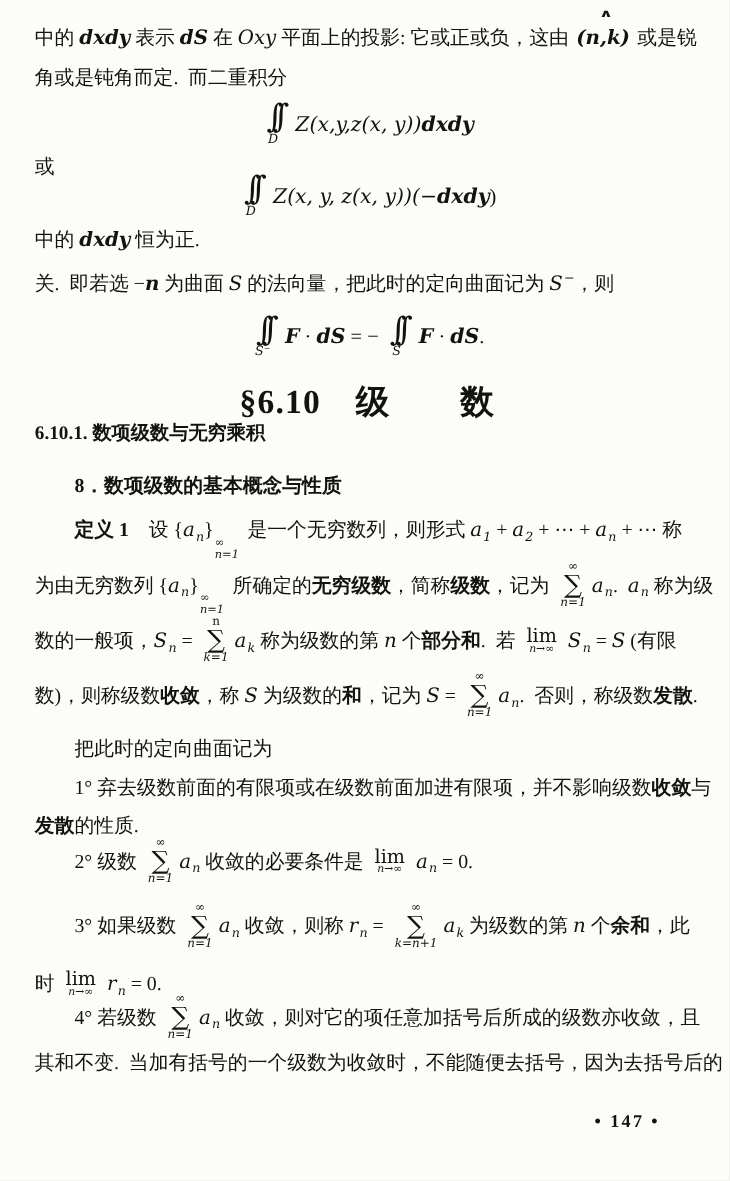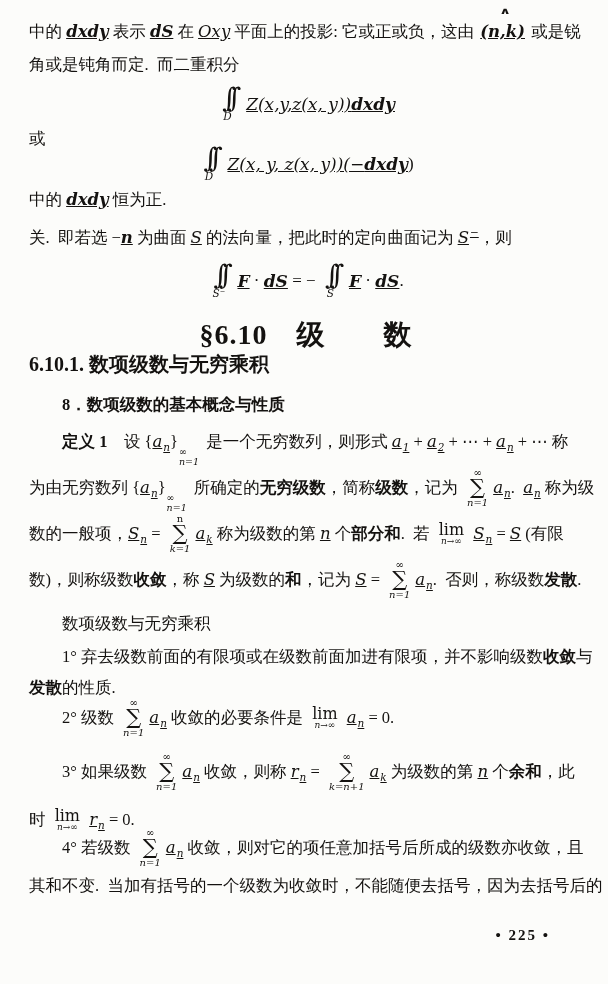--- a/index.html
+++ b/index.html
@@ -2,21 +2,21 @@
 <html><head>
 <meta charset="utf-8">
 <style>
   html,body{margin:0;padding:0;background:#e8e8e6;}
   #page{position:relative;width:608px;height:984px;background:#fcfcfa;color:#141210;
         font-family:"Liberation Serif","DejaVu Serif",serif;font-size:16.5px;overflow:hidden;}
   .blk{position:absolute;left:29px;width:554px;}
   .line{white-space:pre;}
   .sg{white-space:pre;}
   .bo{font-weight:bold;}
-  .mt{font-family:"DejaVu Serif","Liberation Serif",serif;font-style:italic;text-decoration:underline;}
+  .mt{font-family:"DejaVu Serif","Liberation Serif",serif;font-style:italic;}
   .sb{font-size:10.5px;vertical-align:-4px;margin-left:1px;}
   .sp{font-size:10.5px;vertical-align:7px;margin-left:1px;}
   
   .ssk{display:inline-flex;flex-direction:column;align-items:flex-start;line-height:1.1;
        vertical-align:-8px;margin:0 3px 0 1px;font-family:"DejaVu Serif",serif;}
   .sso{font-size:9.5px;}
   .ssu{font-size:9.5px;font-style:italic;}
   
   .stk{display:inline-flex;flex-direction:column;align-items:center;line-height:1;
        vertical-align:middle;margin:0 5px;position:relative;top:-1px;}
@@ -35,21 +35,21 @@
   
   .lh22 .line{height:24px;line-height:24px;}
   .lh31 .line{height:31px;line-height:31px;}
   .lh33 .line{height:33px;line-height:33px;}
   .lh46 .line{height:46px;line-height:46px;}
   .lh48 .line{height:48px;line-height:48px;}
   
   .t-formula{display:flex;align-items:center;justify-content:center;font-size:17px;}
   .t-formula .line{display:flex;align-items:center;justify-content:center;width:100%;height:100%;}
   .t-h1 .line{text-align:center;font-weight:bold;font-size:28px;letter-spacing:1px;}
-  .t-h2 .line{font-weight:bold;font-size:20px;}
+  .t-h2 .line{font-weight:bold;font-size:16px;}
   .t-item .line{font-weight:bold;}
   
   #b0{top:15px;}  #b1{top:79px;height:50px;}  #b2{top:127px;}  #b3{top:139px;height:50px;}
   #b4{top:188px;} #b5{top:217px;} #b6{top:253px;height:56px;} #b7{top:316px;}
   #b8{top:351px;} #b9{top:394px;} #b10{top:419px;} #b11{top:612px;}
   #b12{top:641px;} #b13{top:694px;} #b14{top:748px;} #b15{top:824px;} #b16{top:870px;}
   #pagenum{position:absolute;top:927px;right:58px;font-weight:bold;font-size:15px;letter-spacing:2px;}
 </style>
 </head>
 <body>
@@ -87,34 +87,34 @@
       <div class="blk t-item" id="b9">
         <div class="line"><span class="sg">　　8．数项级数的基本概念与性质</span></div>
       </div>
       <div class="blk t-p lh46" id="b10">
         <div class="line"><span class="sg bo">　　定义 1</span><span class="sg">　设 {</span><span class="sg mt">a</span><span class="sg mt sb">n</span><span class="sg">}</span><span class="ssk"><span class="sso">∞</span><span class="ssu">n=1</span></span><span class="sg"> 是一个无穷数列，则形式 </span><span class="sg mt">a</span><span class="sg mt sb">1</span><span class="sg"> + </span><span class="sg mt">a</span><span class="sg mt sb">2</span><span class="sg"> + ⋯ + </span><span class="sg mt">a</span><span class="sg mt sb">n</span><span class="sg"> + ⋯ 称</span></div>
         <div class="line"><span class="sg">为由无穷数列 {</span><span class="sg mt">a</span><span class="sg mt sb">n</span><span class="sg">}</span><span class="ssk"><span class="sso">∞</span><span class="ssu">n=1</span></span><span class="sg"> 所确定的</span><span class="sg bo">无穷级数</span><span class="sg">，简称</span><span class="sg bo">级数</span><span class="sg">，记为 </span><span class="stk"><span class="so">∞</span><span class="sig">∑</span><span class="su">n=1</span></span><span class="sg mt">a</span><span class="sg mt sb">n</span><span class="sg">.  </span><span class="sg mt">a</span><span class="sg mt sb">n</span><span class="sg"> 称为级</span></div>
         <div class="line"><span class="sg">数的一般项，</span><span class="sg mt">S</span><span class="sg mt sb">n</span><span class="sg"> = </span><span class="stk"><span class="so">n</span><span class="sig">∑</span><span class="su">k=1</span></span><span class="sg mt">a</span><span class="sg mt sb">k</span><span class="sg"> 称为级数的第 </span><span class="sg mt">n</span><span class="sg"> 个</span><span class="sg bo">部分和</span><span class="sg">.  若 </span><span class="stk"><span class="lop">lim</span><span class="lu">n→∞</span></span><span class="sg"> </span><span class="sg mt">S</span><span class="sg mt sb">n</span><span class="sg"> = </span><span class="sg mt">S</span><span class="sg"> (有限</span></div>
         <div class="line"><span class="sg">数)，则称级数</span><span class="sg bo">收敛</span><span class="sg">，称 </span><span class="sg mt">S</span><span class="sg"> 为级数的</span><span class="sg bo">和</span><span class="sg">，记为 </span><span class="sg mt">S</span><span class="sg"> = </span><span class="stk"><span class="so">∞</span><span class="sig">∑</span><span class="su">n=1</span></span><span class="sg mt">a</span><span class="sg mt sb">n</span><span class="sg">.  否则，称级数</span><span class="sg bo">发散</span><span class="sg">.</span></div>
       </div>
       <div class="blk t-p lh22" id="b11">
-        <div class="line"><span class="sg">　　数项级数与无穷乘积</span></div>
+        <div class="line"><span class="sg">　　把此时的定向曲面记为</span></div>
       </div>
       <div class="blk t-p lh31" id="b12">
         <div class="line"><span class="sg">　　1° 弃去级数前面的有限项或在级数前面加进有限项，并不影响级数</span><span class="sg bo">收敛</span><span class="sg">与</span></div>
         <div class="line"><span class="sg bo">发散</span><span class="sg">的性质.</span></div>
       </div>
       <div class="blk t-p lh48" id="b13">
         <div class="line"><span class="sg">　　2° 级数 </span><span class="stk"><span class="so">∞</span><span class="sig">∑</span><span class="su">n=1</span></span><span class="sg mt">a</span><span class="sg mt sb">n</span><span class="sg"> 收敛的必要条件是 </span><span class="stk"><span class="lop">lim</span><span class="lu">n→∞</span></span><span class="sg"> </span><span class="sg mt">a</span><span class="sg mt sb">n</span><span class="sg"> = 0.</span></div>
       </div>
       <div class="blk t-p lh48" id="b14">
         <div class="line"><span class="sg">　　3° 如果级数 </span><span class="stk"><span class="so">∞</span><span class="sig">∑</span><span class="su">n=1</span></span><span class="sg mt">a</span><span class="sg mt sb">n</span><span class="sg"> 收敛，则称 </span><span class="sg mt">r</span><span class="sg mt sb">n</span><span class="sg"> = </span><span class="stk"><span class="so">∞</span><span class="sig">∑</span><span class="su">k=n+1</span></span><span class="sg mt">a</span><span class="sg mt sb">k</span><span class="sg"> 为级数的第 </span><span class="sg mt">n</span><span class="sg"> 个</span><span class="sg bo">余和</span><span class="sg">，此</span></div>
         <div class="line"><span class="sg">时 </span><span class="stk"><span class="lop">lim</span><span class="lu">n→∞</span></span><span class="sg"> </span><span class="sg mt">r</span><span class="sg mt sb">n</span><span class="sg"> = 0.</span></div>
       </div>
       <div class="blk t-p lh48" id="b15">
         <div class="line"><span class="sg">　　4° 若级数 </span><span class="stk"><span class="so">∞</span><span class="sig">∑</span><span class="su">n=1</span></span><span class="sg mt">a</span><span class="sg mt sb">n</span><span class="sg"> 收敛，则对它的项任意加括号后所成的级数亦收敛，且</span></div>
       </div>
       <div class="blk t-p lh31" id="b16">
         <div class="line"><span class="sg">其和不变.  当加有括号的一个级数为收敛时，不能随便去括号，因为去括号后的</span></div>
       </div>
     </div>
-  <div id="pagenum">• 225 •</div>
+  <div id="pagenum">• 147 •</div>
 </div>
 
 </body></html>

